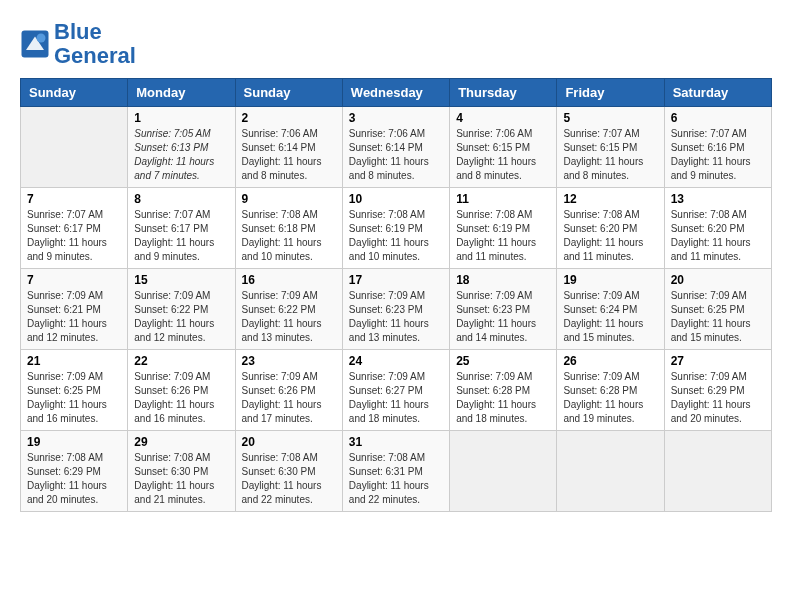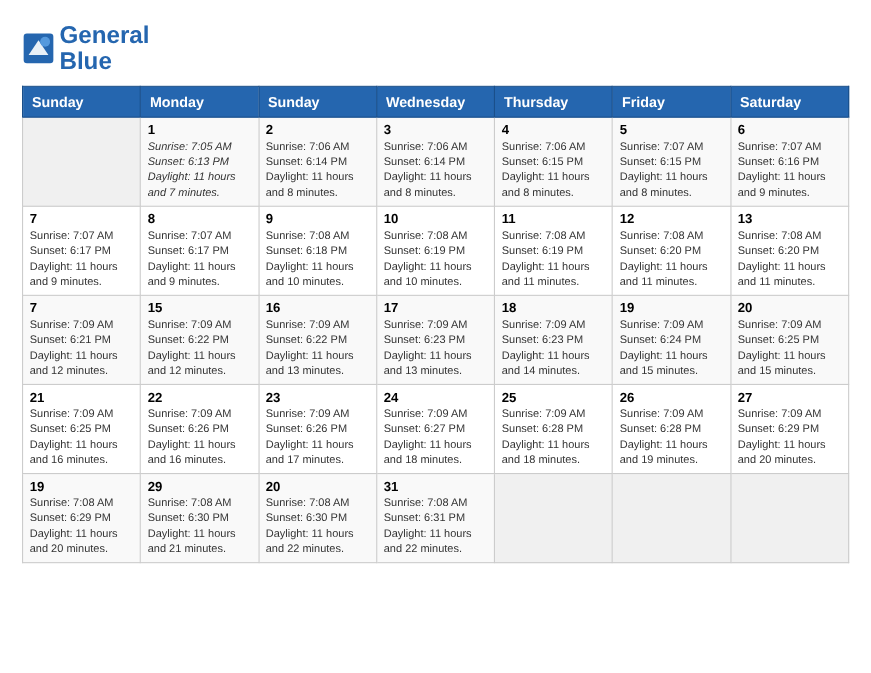--- a/index.html
+++ b/index.html
@@ -91,22 +91,22 @@
 <body>
 
 <div class="header">
   <div class="logo">
     <svg class="logo-icon" viewBox="0 0 40 40">
       <rect x="2" y="2" width="36" height="36" rx="4" fill="#2566af"></rect>
       <polygon points="8,28 20,10 32,28" fill="white" opacity="0.9"></polygon>
       <circle cx="28" cy="12" r="6" fill="#5599dd"></circle>
     </svg>
     <div class="logo-text">
+      <div><span>Blue</span></div>
       <div><span>General</span></div>
-      <div><span>Blue</span></div>
     </div>
   </div>
   <div class="title-section">
   </div>
 </div>
 
 <table>
   <thead>
     <tr id="header-row">
         <th>Sunday</th>

